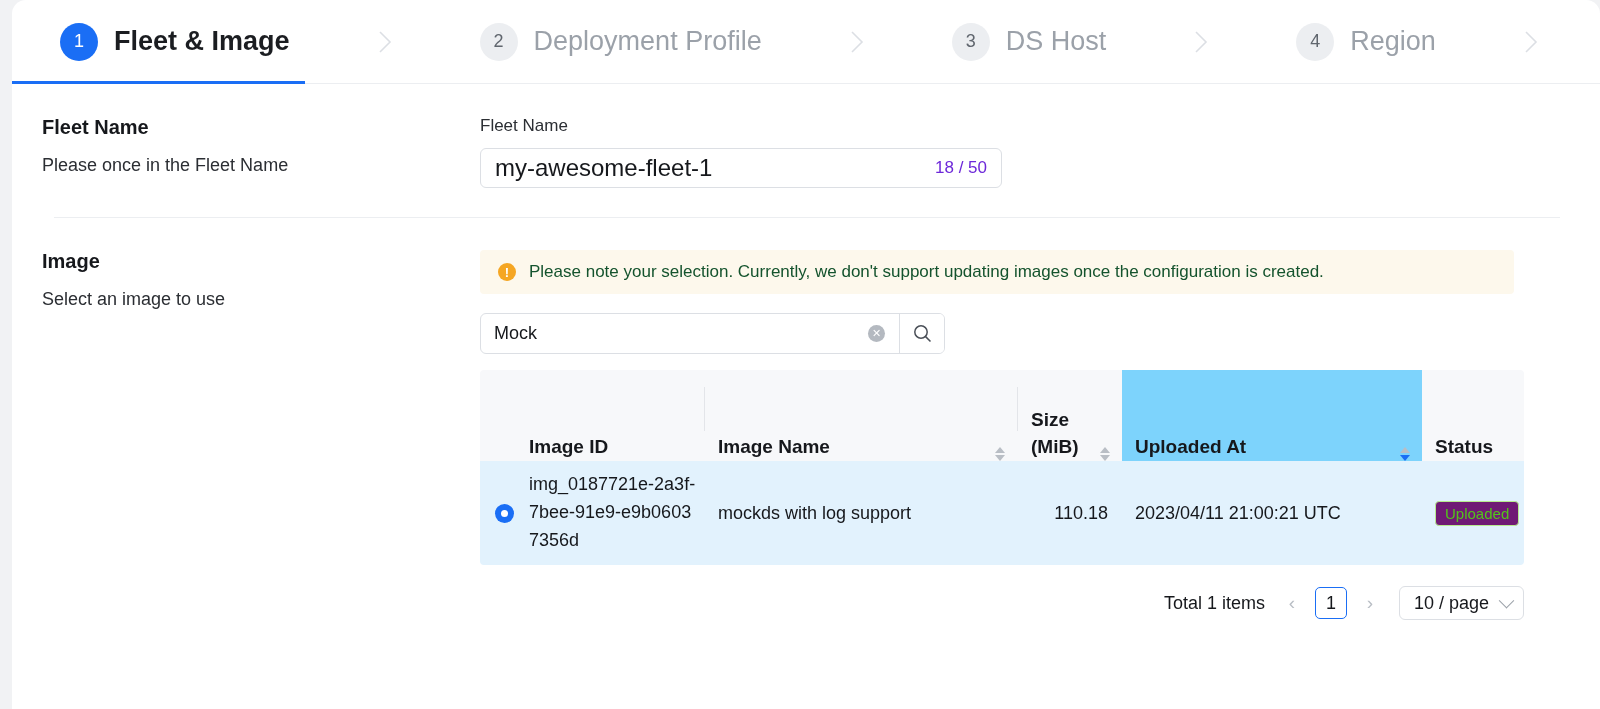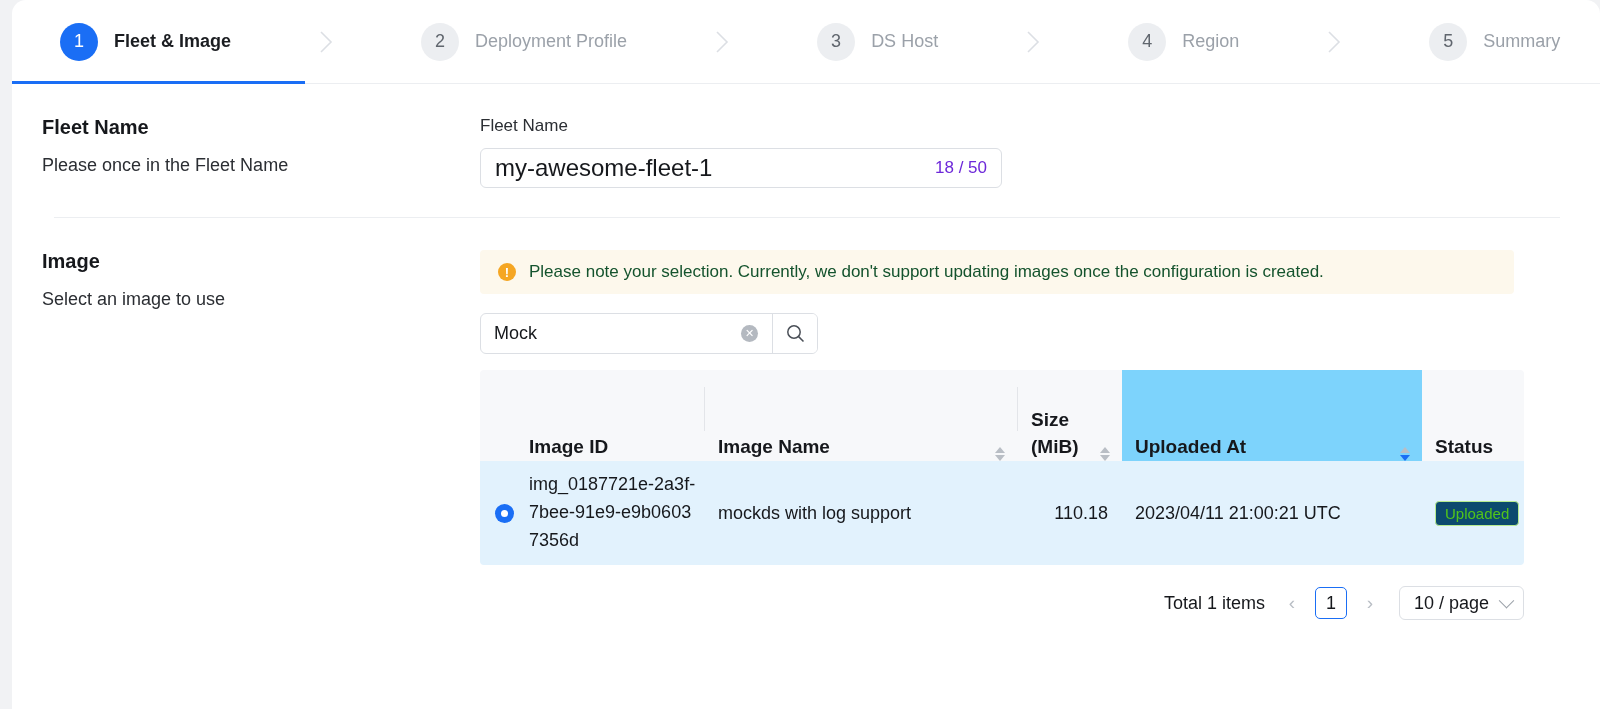--- a/index.html
+++ b/index.html
@@ -51,21 +51,21 @@
     color: #60666e;
     font-size: 18px;
     display: flex; align-items: center; justify-content: center;
     flex: 0 0 auto;
   }
   .step.active .step-badge {
     background: #1a6ef5;
     color: #ffffff;
   }
   .step-label {
-    font-size: 18px;
+    font-size: 27px;
     color: #9ba1a9;
     white-space: nowrap;
   }
   .step.active .step-label {
     color: #1b1d21;
     font-weight: bold;
   }
   .step-sep {
     width: 18px; height: 30px;
     flex: 0 0 auto;
@@ -155,21 +155,21 @@
     color: #fff;
     font-size: 13px;
     font-weight: bold;
     display: flex; align-items: center; justify-content: center;
     flex: 0 0 auto;
   }
   .alert-text { font-size: 17px; color: #14532d; }
 
   
   .search {
-    width: 338px;
+    width: 465px;
     height: 41px;
     border: 1px solid #dcdfe4;
     border-radius: 6px;
     display: flex;
     align-items: center;
     margin-bottom: 16px;
     background: #fff;
     overflow: hidden;
   }
   .search-value {
@@ -287,21 +287,21 @@
     display: flex; align-items: center; justify-content: center;
     cursor: pointer;
   }
   .radio-inner {
     width: 7px; height: 7px;
     border-radius: 50%;
     background: #ffffff;
   }
   .badge {
     border: 1px solid #b7eb8f;
-    background: #0c4a6e;
+    background: #701a75;
     color: #52c41a;
     font-size: 15px;
     border-radius: 4px;
     padding: 3px 9px;
   }
   .size-val { justify-content: flex-end; padding-right: 14px; }
 
   
   .pagination {
     width: 1044px;

